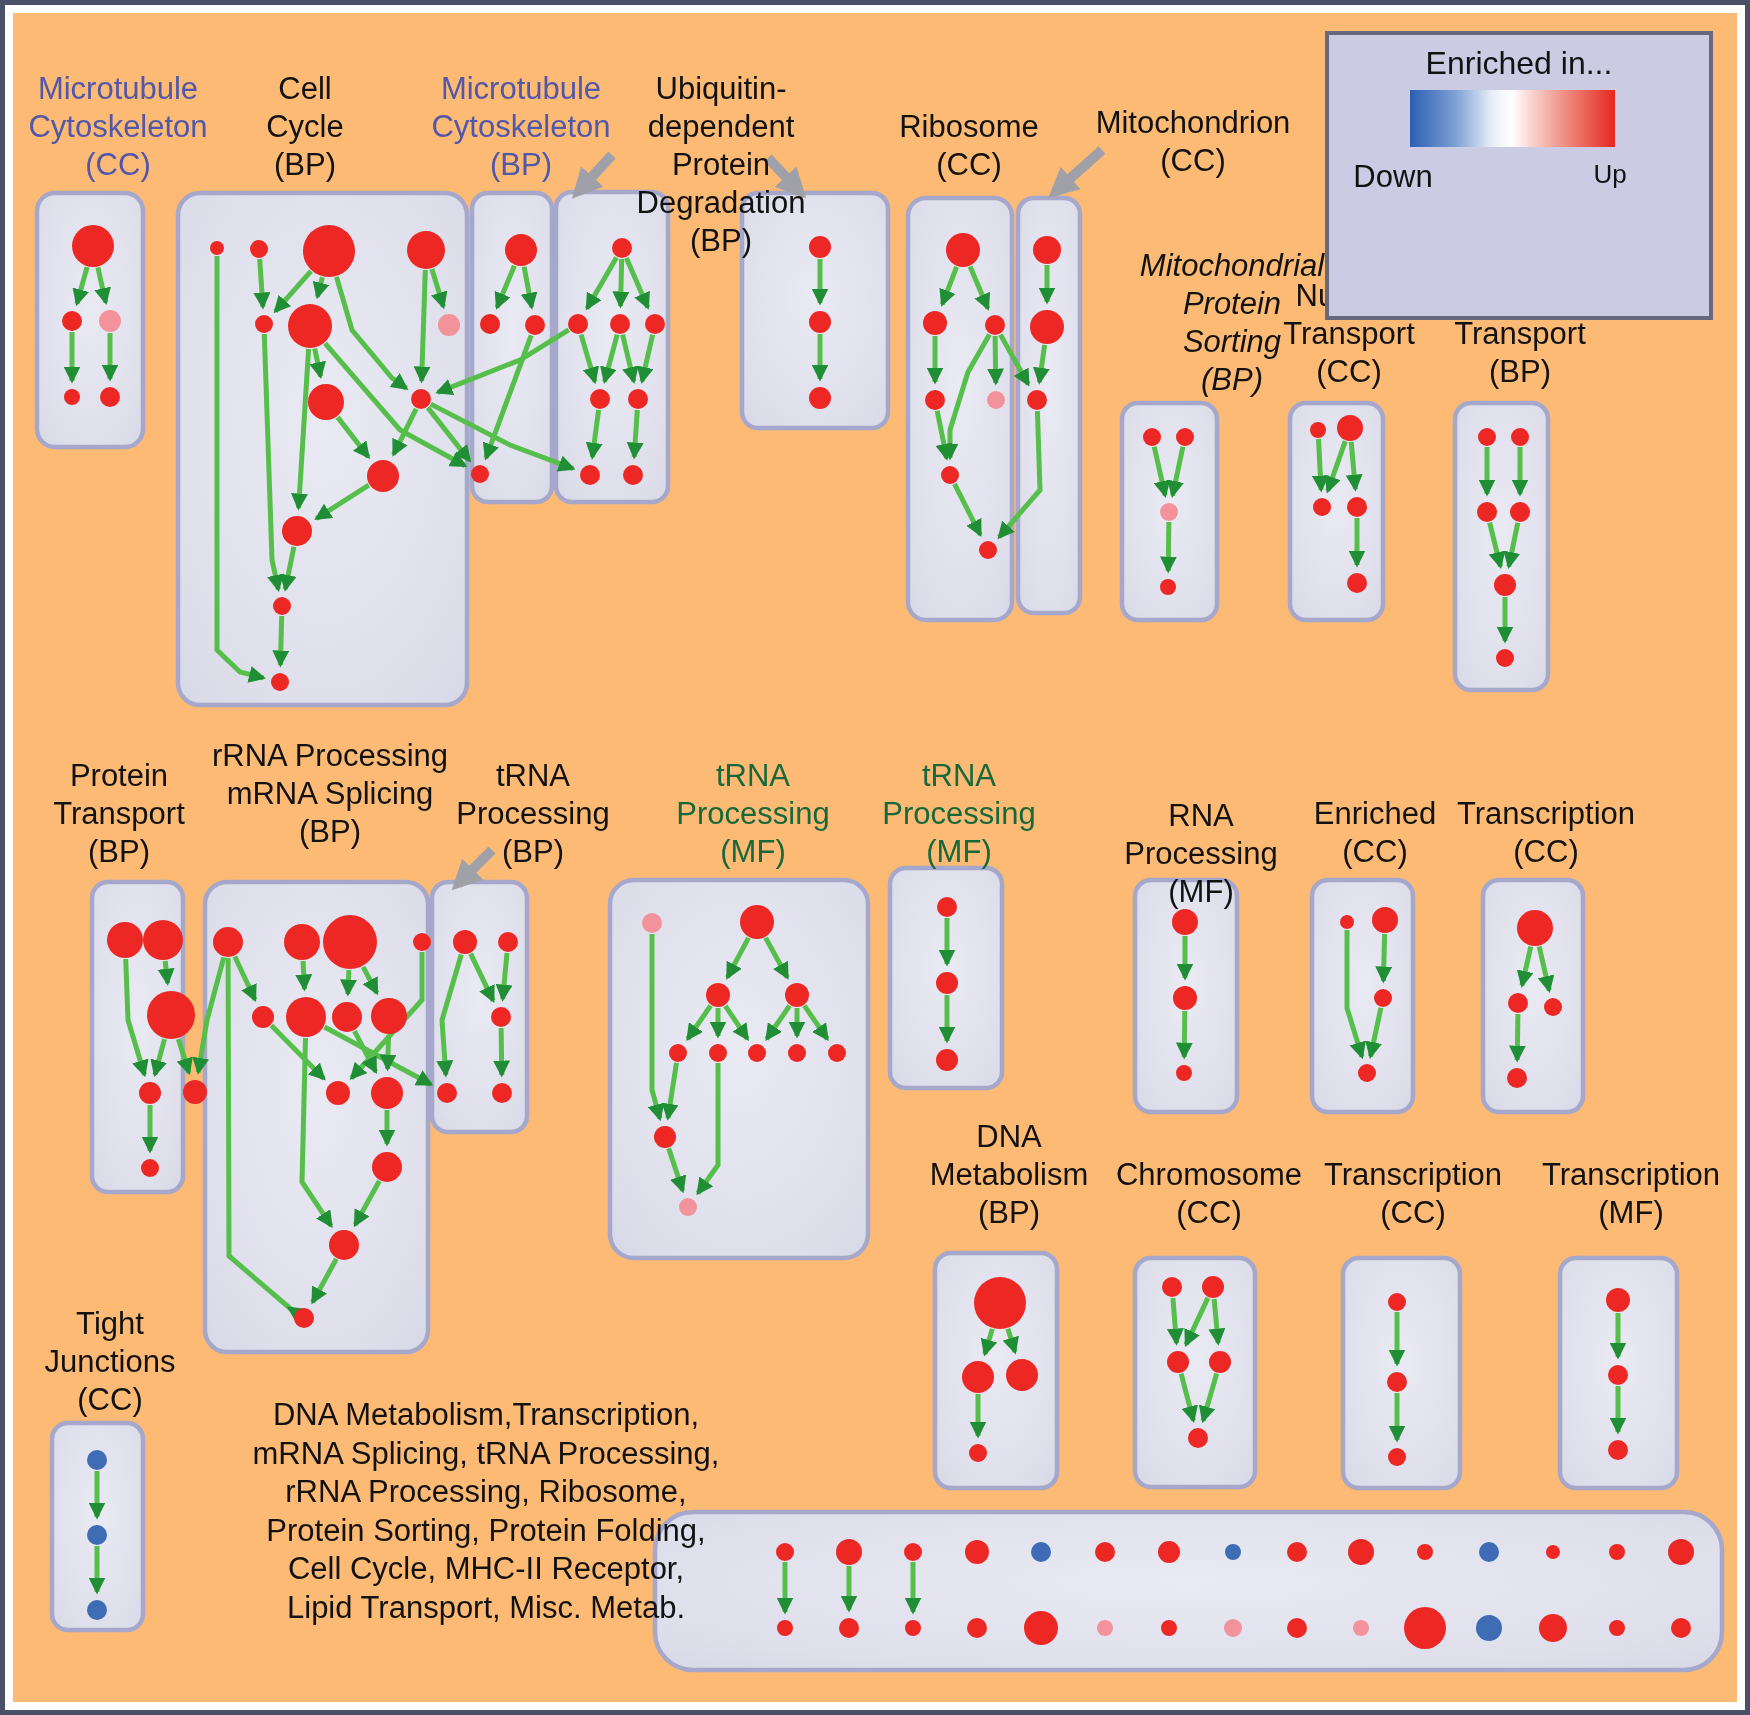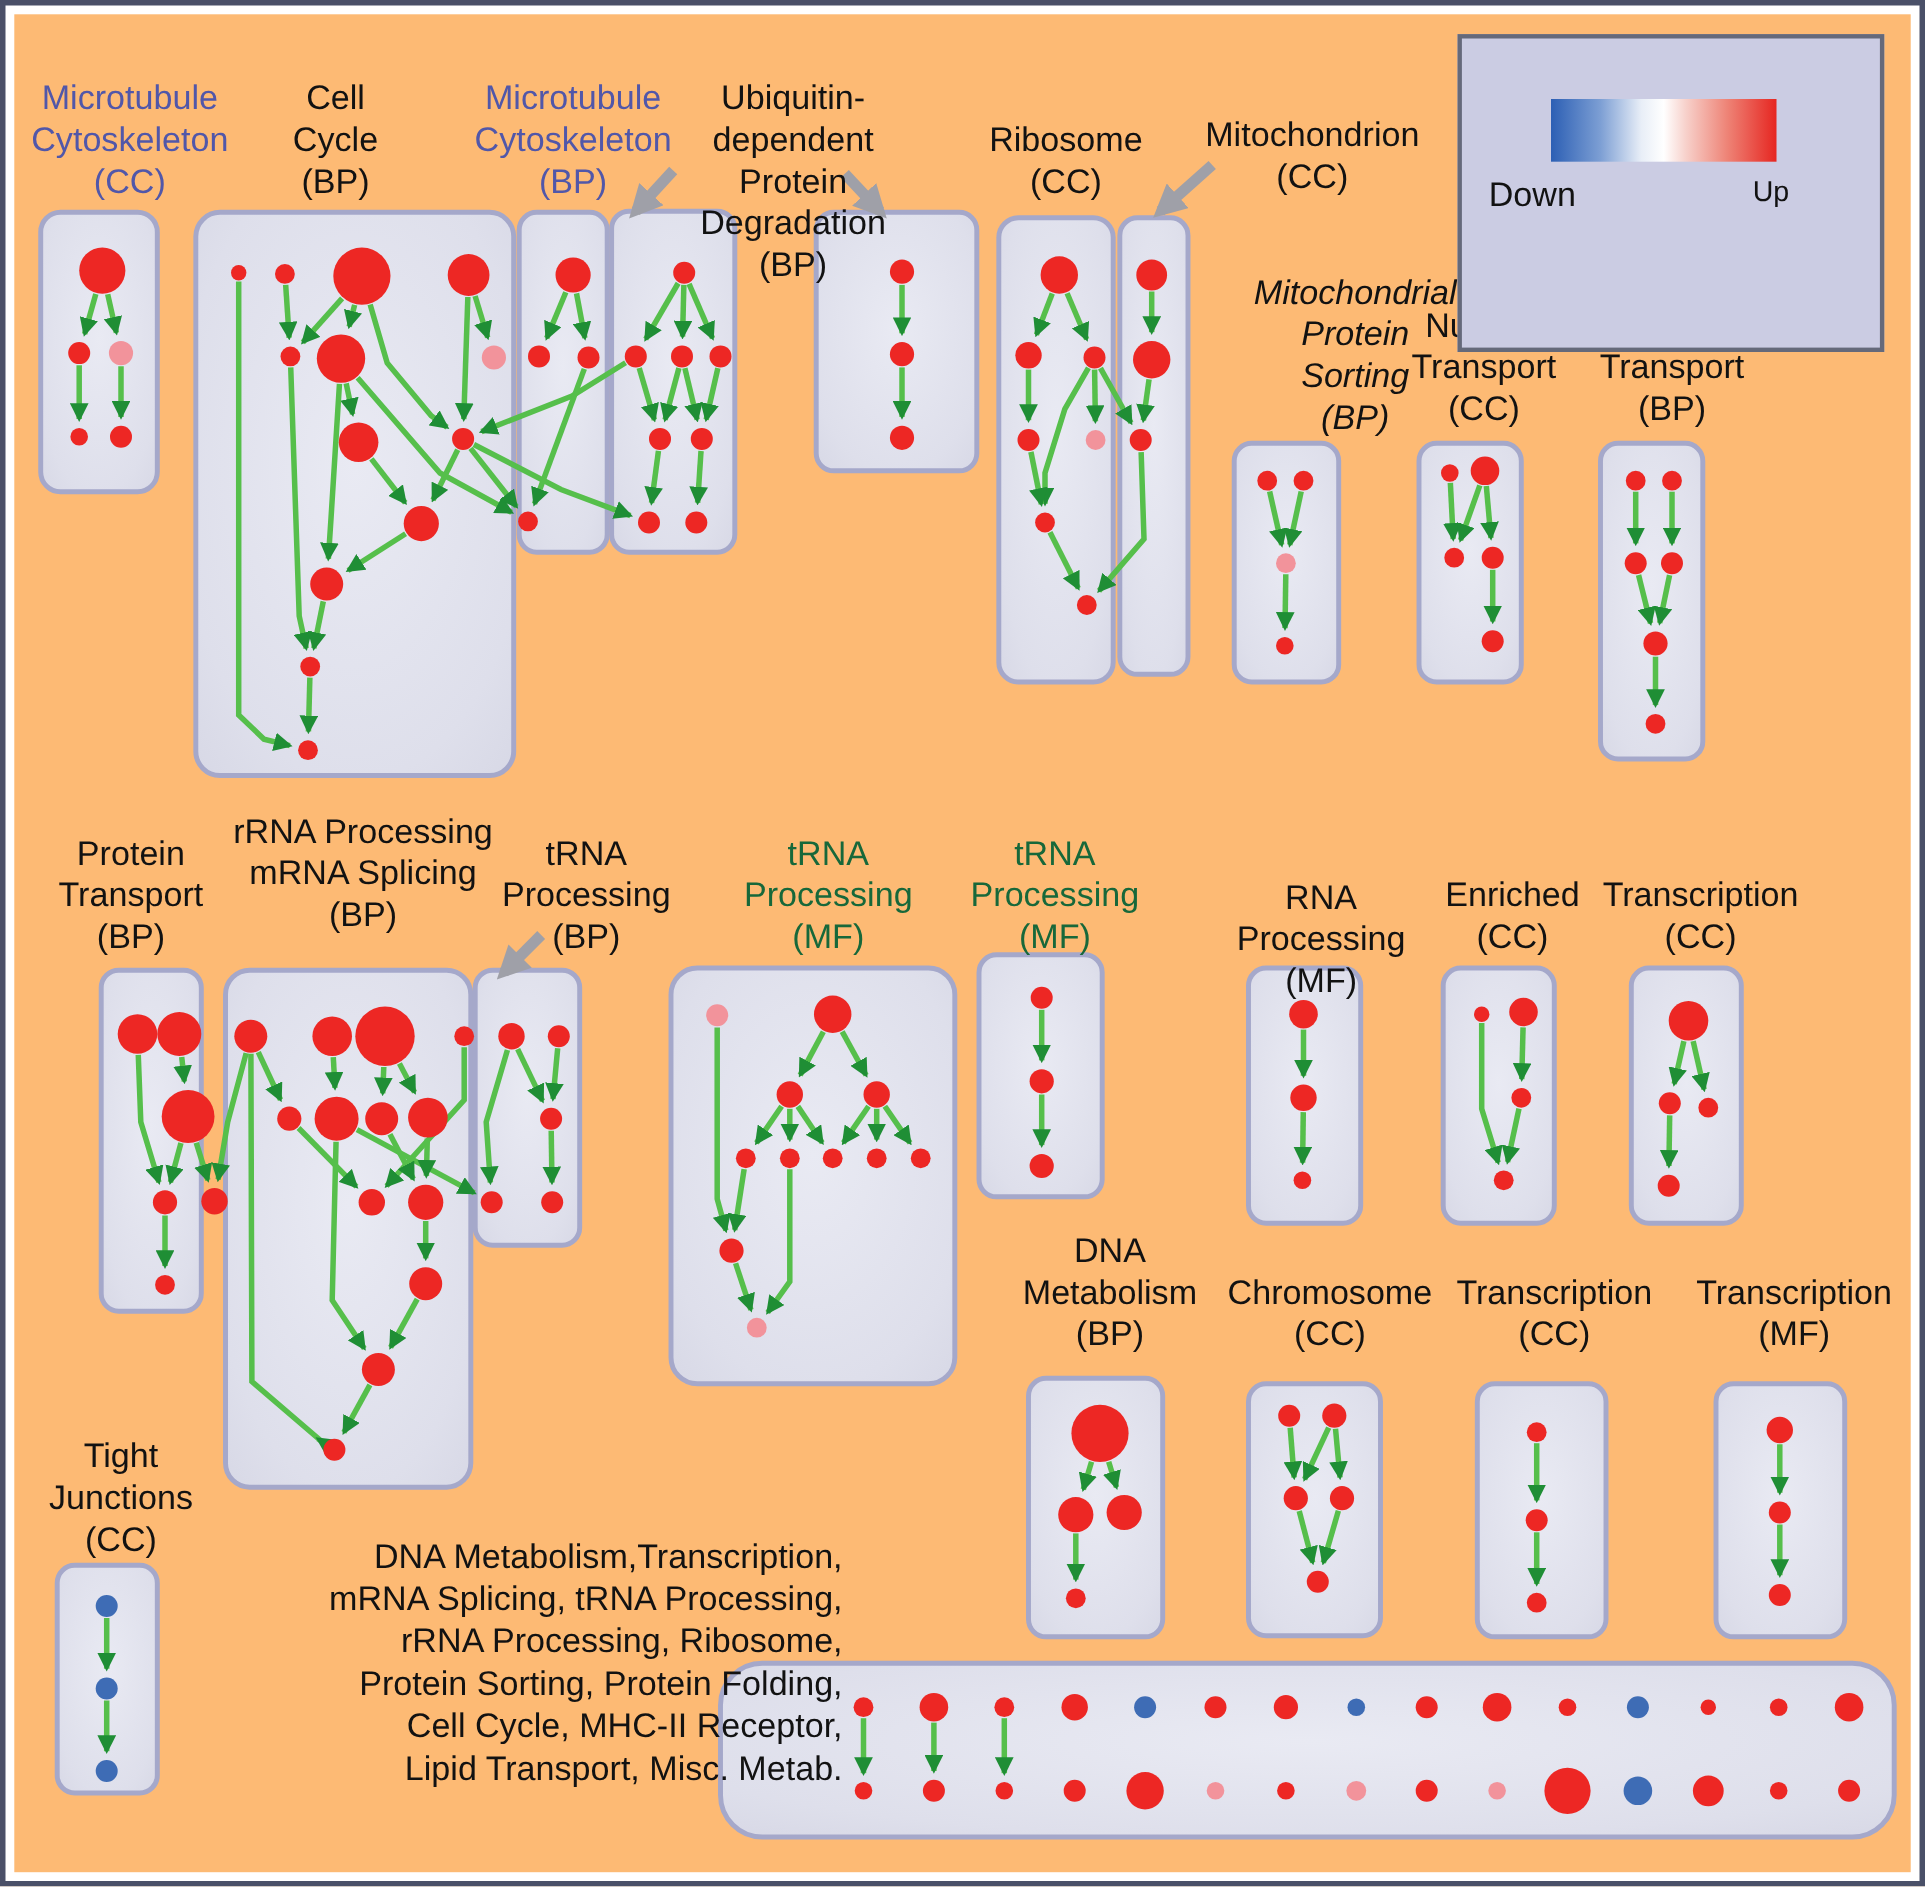--- a/index.html
+++ b/index.html
@@ -5,21 +5,21 @@
   html,body{margin:0;padding:0;background:#ffffff;}
   .outer{position:relative;width:1750px;height:1715px;box-sizing:border-box;
          border:5px solid #4a5068;background:#ffffff;padding:8px;}
   .panel{position:relative;width:1724px;height:1689px;background:#fdba74;overflow:hidden;
          font-family:"Liberation Sans","DejaVu Sans",sans-serif;}
   #fig{position:absolute;left:0;top:0;}
   .lbl{position:absolute;width:420px;margin-left:-210px;text-align:center;
        font-size:31px;line-height:38px;color:#121212;white-space:pre-line;}
   .lbl.blue{color:#5157a9;}
   .lbl.green{color:#17683a;}
-  .lbl.footer{width:560px;margin-left:0;text-align:right;line-height:38.5px;}
+  .lbl.footer{width:560px;margin-left:0;text-align:center;line-height:38.5px;}
   .legend{position:absolute;left:1312px;top:18px;width:388px;height:289px;box-sizing:border-box;
           border:4px solid #65697a;background:#cbcce3;}
   .legend-title{position:absolute;left:0;top:10px;width:100%;text-align:center;
                 font-size:32px;color:#121212;}
   .legend-bar{position:absolute;left:81px;top:55px;width:205px;height:57px;
      background:linear-gradient(to right,#2c5fb4 0%,#7d9fd4 22%,#e8eef7 40%,#ffffff 50%,
                 #f7d0ca 60%,#ee8477 78%,#e62621 100%);}
   .legend-down{position:absolute;top:124px;left:64px;transform:translateX(-50%);font-size:31px;color:#121212;}
   .legend-up{position:absolute;top:124px;left:281px;transform:translateX(-50%);font-size:26px;color:#121212;}
   .legend-sub{position:absolute;left:0;top:168px;width:100%;text-align:center;
@@ -415,18 +415,19 @@
 Junctions
 (CC)</div>
         <div class="lbl footer" style="left: 193px; top: 1383px;">DNA Metabolism,Transcription,
 mRNA Splicing, tRNA Processing,
 rRNA Processing, Ribosome,
 Protein Sorting, Protein Folding,
 Cell Cycle, MHC-II Receptor,
 Lipid Transport, Misc. Metab.</div>
       </div>
     <div class="legend">
+      <div class="legend-title">Enriched in...</div>
       <div class="legend-bar"></div>
       <span class="legend-down">Down</span>
       <span class="legend-up">Up</span>
     </div>
   </div>
 </div>
 
 </body></html>

